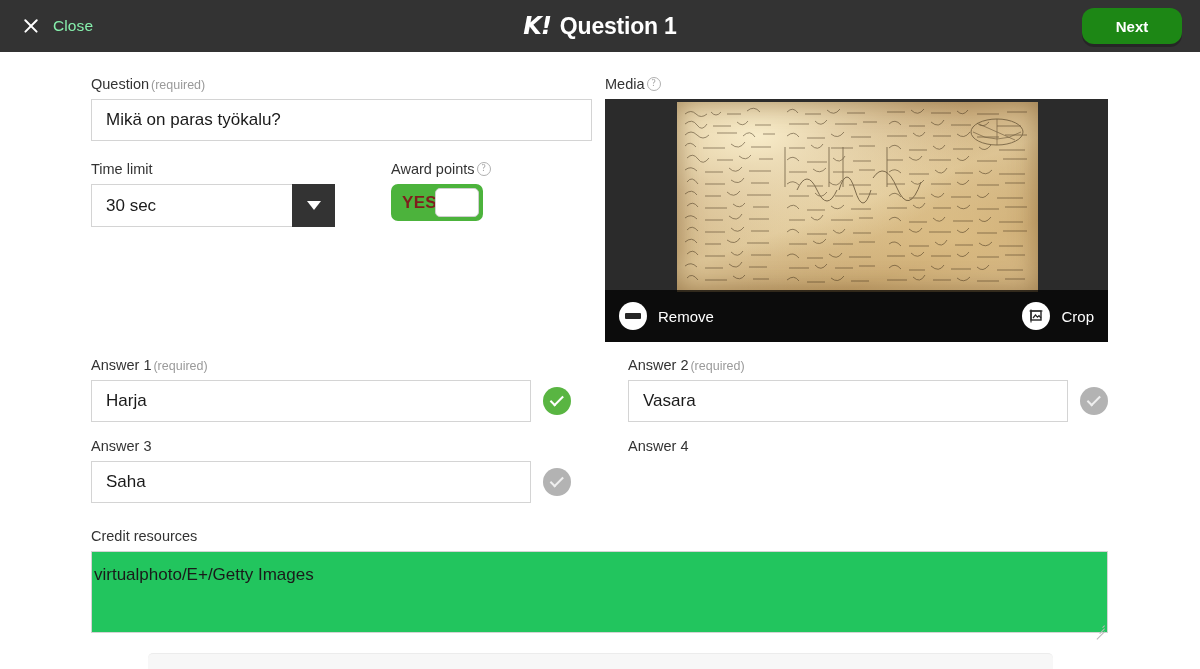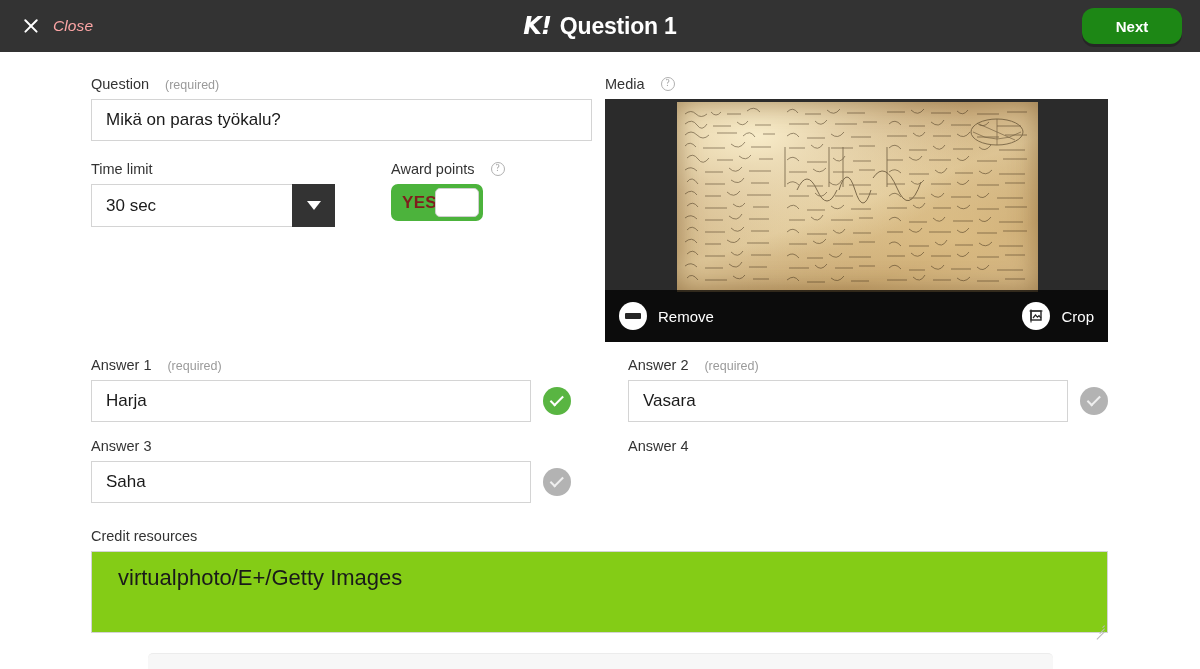--- a/index.html
+++ b/index.html
@@ -22,21 +22,21 @@
     display: flex; align-items: center; gap: 13px;
     margin-left: 22px; cursor: pointer;
   }
   .close-x { width: 18px; height: 18px; position: relative; }
   .close-x::before, .close-x::after {
     content: ""; position: absolute; left: 0; top: 8px;
     width: 18px; height: 1.8px; background: #ffffff; border-radius: 1px;
   }
   .close-x::before { transform: rotate(45deg); }
   .close-x::after  { transform: rotate(-45deg); }
-  .close-label { color: #fca5a5; font-size: 15.5px; letter-spacing: .1px; font-style: italic; }
+  .close-label { color: #86efac; font-size: 15.5px; letter-spacing: .1px; }
 
   .title-wrap {
     position: absolute; left: 0; right: 0; top: 0; height: 52px;
     display: flex; align-items: center; justify-content: center;
     gap: 9px; pointer-events: none;
   }
   .klogo {
     color: #ffffff; font-size: 24px; font-weight: bold;
     font-style: italic; letter-spacing: -1px;
     font-family: "DejaVu Sans", sans-serif;
@@ -49,21 +49,21 @@
     background: #1d8715; border: none;
     color: #ffffff; font-size: 15px; font-weight: bold;
     font-family: "Liberation Sans", sans-serif;
     cursor: pointer;
     box-shadow: 0 3px 0 rgba(0,0,0,.25);
   }
 
   
   .field-label {
     font-size: 14.5px; color: #333333; margin-bottom: 7px;
-    display: flex; align-items: baseline; gap: 16px;
+    display: flex; align-items: baseline; gap: 2px;
   }
   .req { font-size: 12.5px; color: #9a9a9a; }
   .help-icon {
     display: inline-flex; align-items: center; justify-content: center;
     width: 14px; height: 14px; border-radius: 50%;
     border: 1px solid #b0b0b0; color: #9a9a9a;
     font-size: 9.5px; line-height: 1; align-self: center;
     cursor: pointer; font-family: "Liberation Serif", serif;
   }
   .text-input {
@@ -170,23 +170,23 @@
     border-left: 2.4px solid #ffffff; border-bottom: 2.4px solid #ffffff;
     transform: rotate(-45deg) translate(1px, -2px);
   }
   .check-circle .check-mark { border-color: #efefef; }
   .check-circle.correct .check-mark { border-color: #ffffff; }
 
   
   .credit-block { position: absolute; left: 91px; top: 528px; width: 1017px; }
   .credit-area {
     width: 1017px; height: 82px;
-    border: 1px solid #d4d4d4; background: #84cc16;
-    padding: 13px 26px; resize: none;
-    font-size: 22px; color: #1a1a1a;
+    border: 1px solid #d4d4d4; background: #22c55e;
+    padding: 13px 2px; resize: none;
+    font-size: 17px; color: #1a1a1a;
     font-family: "Liberation Sans", sans-serif;
     line-height: 1.2;
   }
   .resize-grip {
     position: absolute; right: 3px; bottom: 4px;
     width: 12px; height: 12px; pointer-events: none;
   }
   .resize-grip span {
     position: absolute; right: 0; background: #b9b9b9; height: 1px;
     transform-origin: right bottom; transform: rotate(-45deg);

